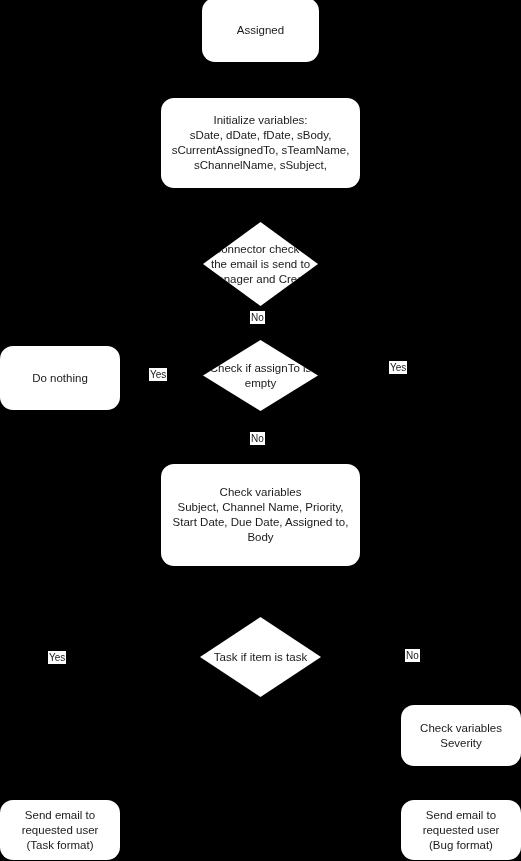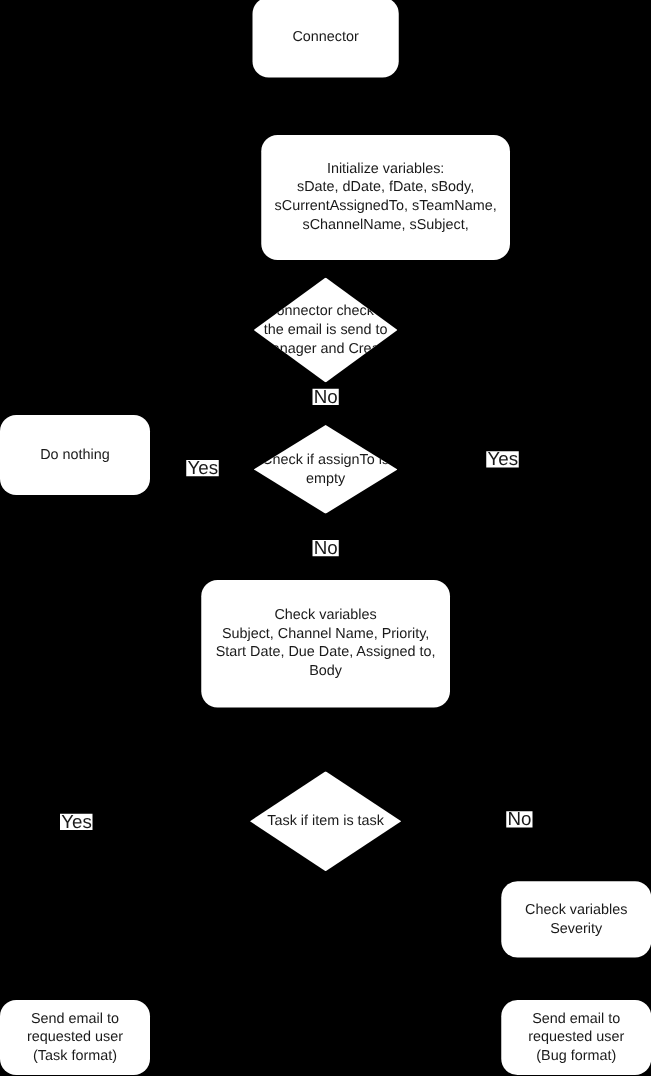--- a/index.html
+++ b/index.html
@@ -65,21 +65,21 @@
     white-space: pre-line;
     width: 175px;           
     flex: 0 0 auto;
   }
 
   
   .edge-label {
     position: absolute;
     background: #ffffff;
     color: #1a1a1a;
-    font-size: 15px;
+    font-size: 10px;
     line-height: 13px;
     padding: 0 1px;
     white-space: nowrap;
   }
 
   
   .connector {
     position: absolute;
     background: #000000;
   }
@@ -95,43 +95,43 @@
   <div class="connector" style="left:120px; top:375px; width:83px; height:1px;"></div>
   <div class="connector" style="left:318px; top:375px; width:100px; height:1px;"></div>
   <div class="connector" style="left:260px; top:410px; width:1px; height:55px;"></div>
   <div class="connector" style="left:260px; top:566px; width:1px; height:50px;"></div>
   <div class="connector" style="left:60px; top:657px; width:143px; height:1px;"></div>
   <div class="connector" style="left:318px; top:657px; width:142px; height:1px;"></div>
   <div class="connector" style="left:460px; top:765px; width:1px; height:35px;"></div>
   <div class="connector" style="left:60px; top:657px; width:1px; height:143px;"></div>
 
   <div class="node rbox" style="left:202px; top:-2px; width:117px; height:64px;">
-    <span class="txt">Connector</span>
+    <span class="txt">Assigned</span>
   </div>
 
-  <div class="node rbox" style="left:161px; top:108px; width:199px; height:100px;margin-left:48px;">
+  <div class="node rbox" style="left:161px; top:98px; width:199px; height:90px;">
     <span class="txt">Initialize variables:
 sDate, dDate, fDate, sBody,
 sCurrentAssignedTo, sTeamName,
 sChannelName, sSubject,</span>
   </div>
 
   <div class="node diamond" style="left:203px; top:222px; width:115px; height:84px;">
     <div class="shape">
       <span class="txt">Connector check if
 the email is send to
 manager and Create</span>
     </div>
   </div>
 
   <div class="edge-label" style="left:250px; top:311px;">
     <span>No</span>
   </div>
 
-  <div class="node rbox" style="left:0px; top:332px; width:120px; height:64px;">
+  <div class="node rbox" style="left:0px; top:346px; width:120px; height:64px;">
     <span class="txt">Do nothing</span>
   </div>
 
   <div class="edge-label" style="left:149px; top:368px;">
     <span>Yes</span>
   </div>
 
   <div class="node diamond" style="left:203px; top:340px; width:115px; height:71px;">
     <div class="shape">
       <span class="txt">Check if assignTo is

